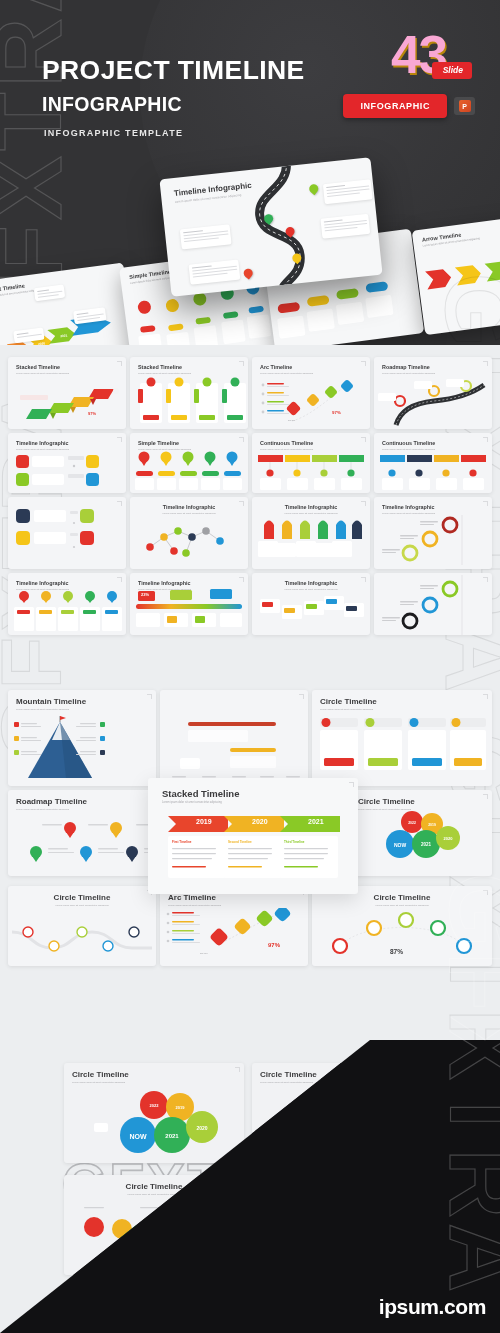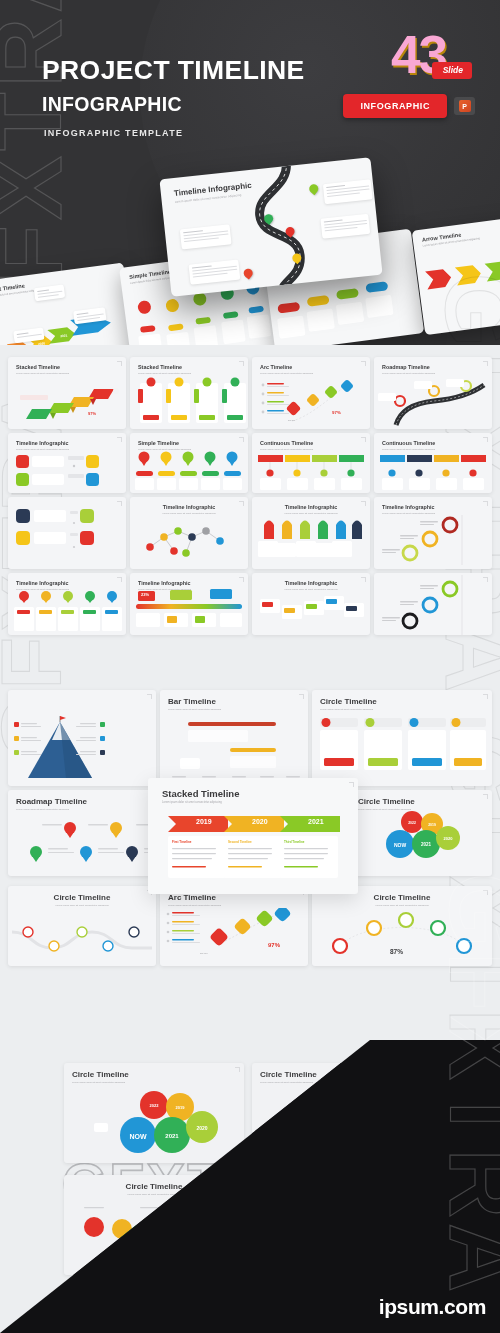--- a/index.html
+++ b/index.html
@@ -690,20 +690,24 @@
             <rect x="8" y="45" width="14" height="1" rx=".5"></rect>
         </g>
       </svg>
     </div>
   </div>
 
   <div>
 
     <div class="slide" style="left:8px;top:690px;width:148px;height:96px">
       <div class="corner"></div>
+      <div class="s-pad">
+        <div class="s-title lg">Mountain Timeline</div>
+        <div class="s-sub">Lorem ipsum dolor sit amet consectetur adipiscing</div>
+      </div>
       <svg width="148" height="70" style="position:absolute;left:0;top:26px">
         <polygon points="52,6 84,62 20,62" fill="#2d5f93"></polygon>
         <polygon points="52,6 62,24 44,24" fill="#e9eef3"></polygon>
         <polygon points="52,6 84,62 58,62" fill="#24527f" opacity=".6"></polygon>
         <line x1="52" y1="6" x2="52" y2="0" stroke="#555" stroke-width=".7"></line>
         <polygon points="52,0 58,2 52,4" fill="#e3332b"></polygon>
         <rect x="6" y="6" width="5" height="5" rx="1" fill="#e3332b"></rect>
         <rect x="6" y="20" width="5" height="5" rx="1" fill="#f0b323"></rect>
         <rect x="6" y="34" width="5" height="5" rx="1" fill="#a9cf39"></rect>
         <rect x="92" y="6" width="5" height="5" rx="1" fill="#31b057"></rect>
@@ -721,24 +725,20 @@
           <rect x="72" y="21" width="16" height="1.2" rx=".6"></rect>
             <rect x="68" y="24" width="20" height="1" rx=".5"></rect>
           <rect x="72" y="35" width="16" height="1.2" rx=".6"></rect>
             <rect x="68" y="38" width="20" height="1" rx=".5"></rect>
         </g>
       </svg>
     </div>
 
     <div class="slide" style="left:160px;top:690px;width:148px;height:96px">
       <div class="corner"></div>
-      <div class="s-pad">
-        <div class="s-title lg">Bar Timeline</div>
-        <div class="s-sub">Lorem ipsum dolor sit amet consectetur adipiscing</div>
-      </div>
       <svg width="148" height="68" style="position:absolute;left:0;top:26px">
         <rect x="28" y="6" width="88" height="4" rx="2" fill="#c7402a"></rect>
         <rect x="28" y="14" width="60" height="12" rx="1.5" fill="#fcfcfd"></rect>
         <rect x="70" y="32" width="46" height="4" rx="2" fill="#f0b323"></rect>
         <rect x="70" y="40" width="46" height="12" rx="1.5" fill="#fcfcfd"></rect>
         <rect x="20" y="42" width="20" height="11" rx="2" fill="#fff"></rect>
         <g fill="#d7d8db">
           <rect x="12" y="60" width="14" height="1.5" rx=".7"></rect>
             <rect x="42" y="60" width="14" height="1.5" rx=".7"></rect>
           <rect x="72" y="60" width="14" height="1.5" rx=".7"></rect>

